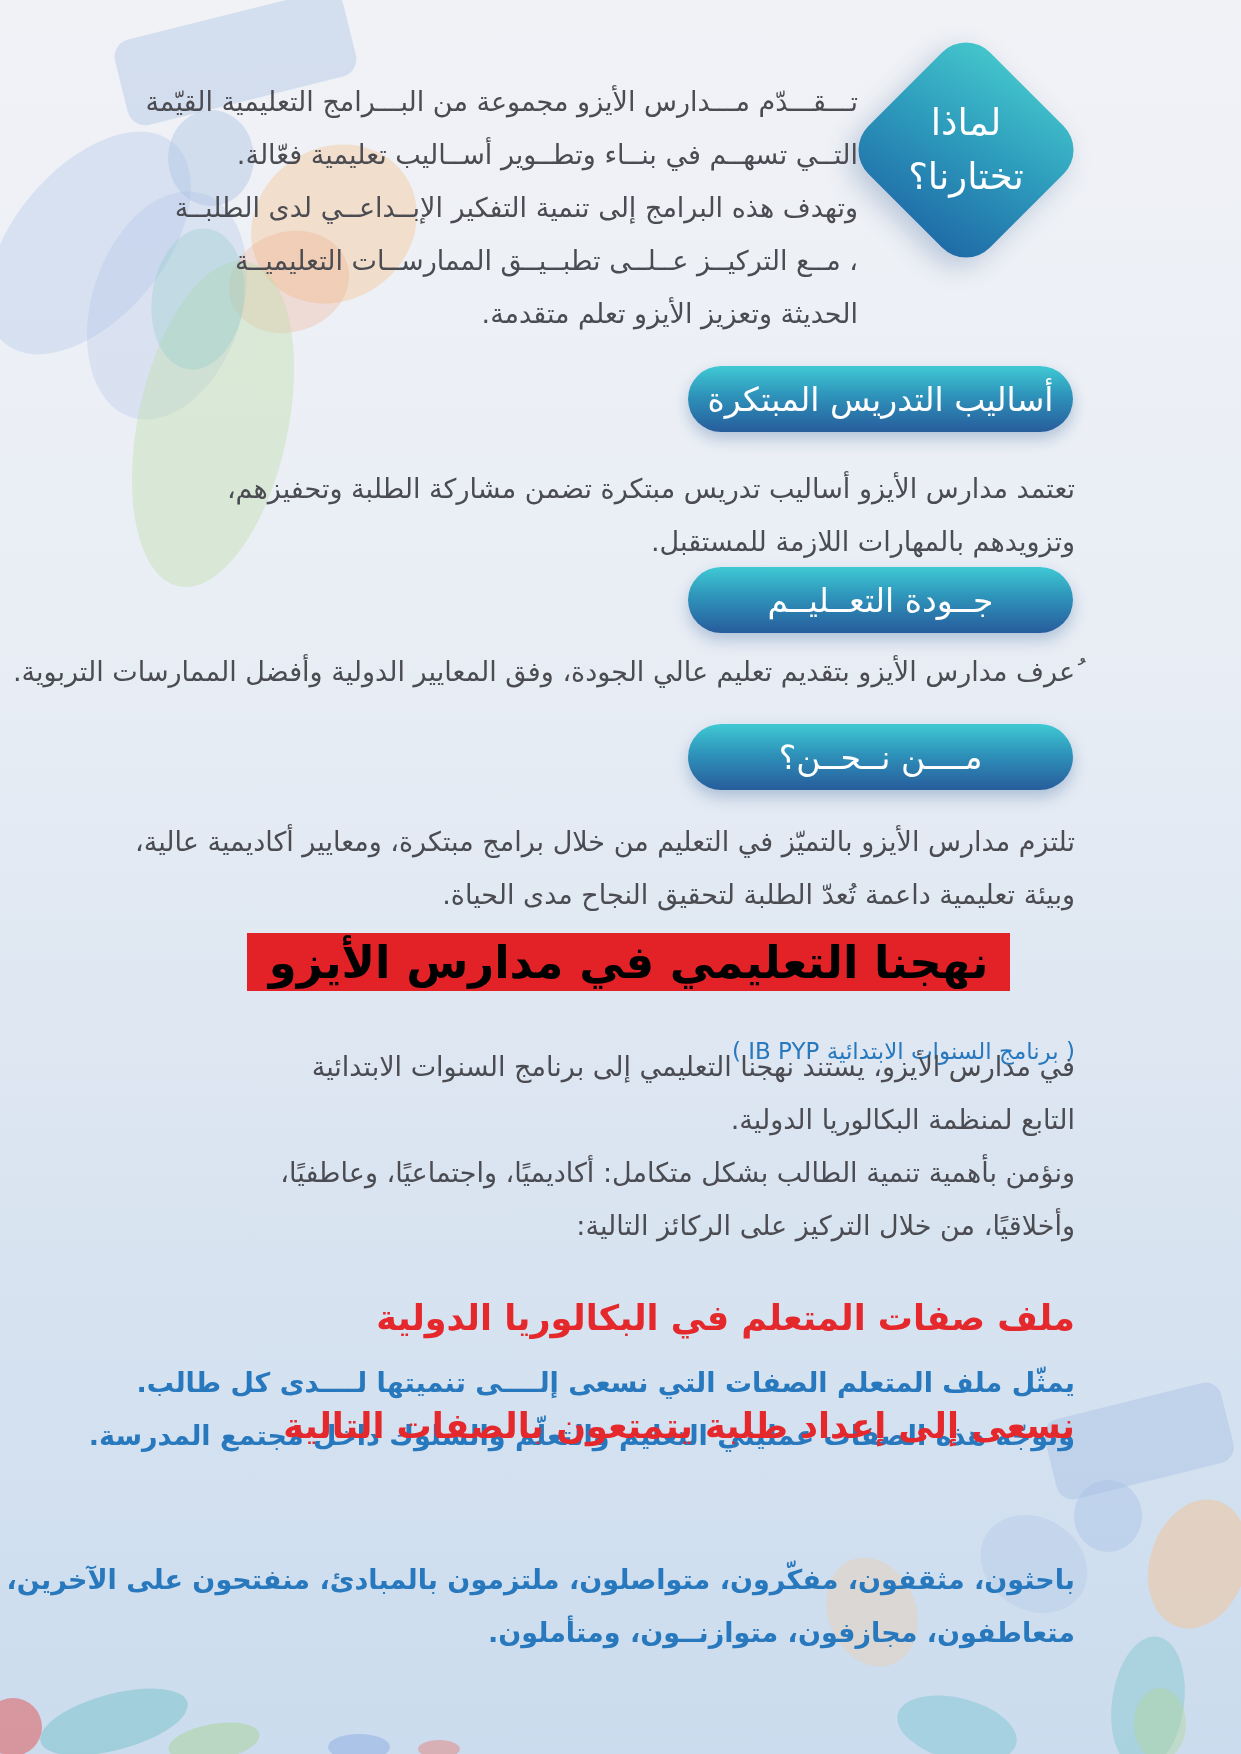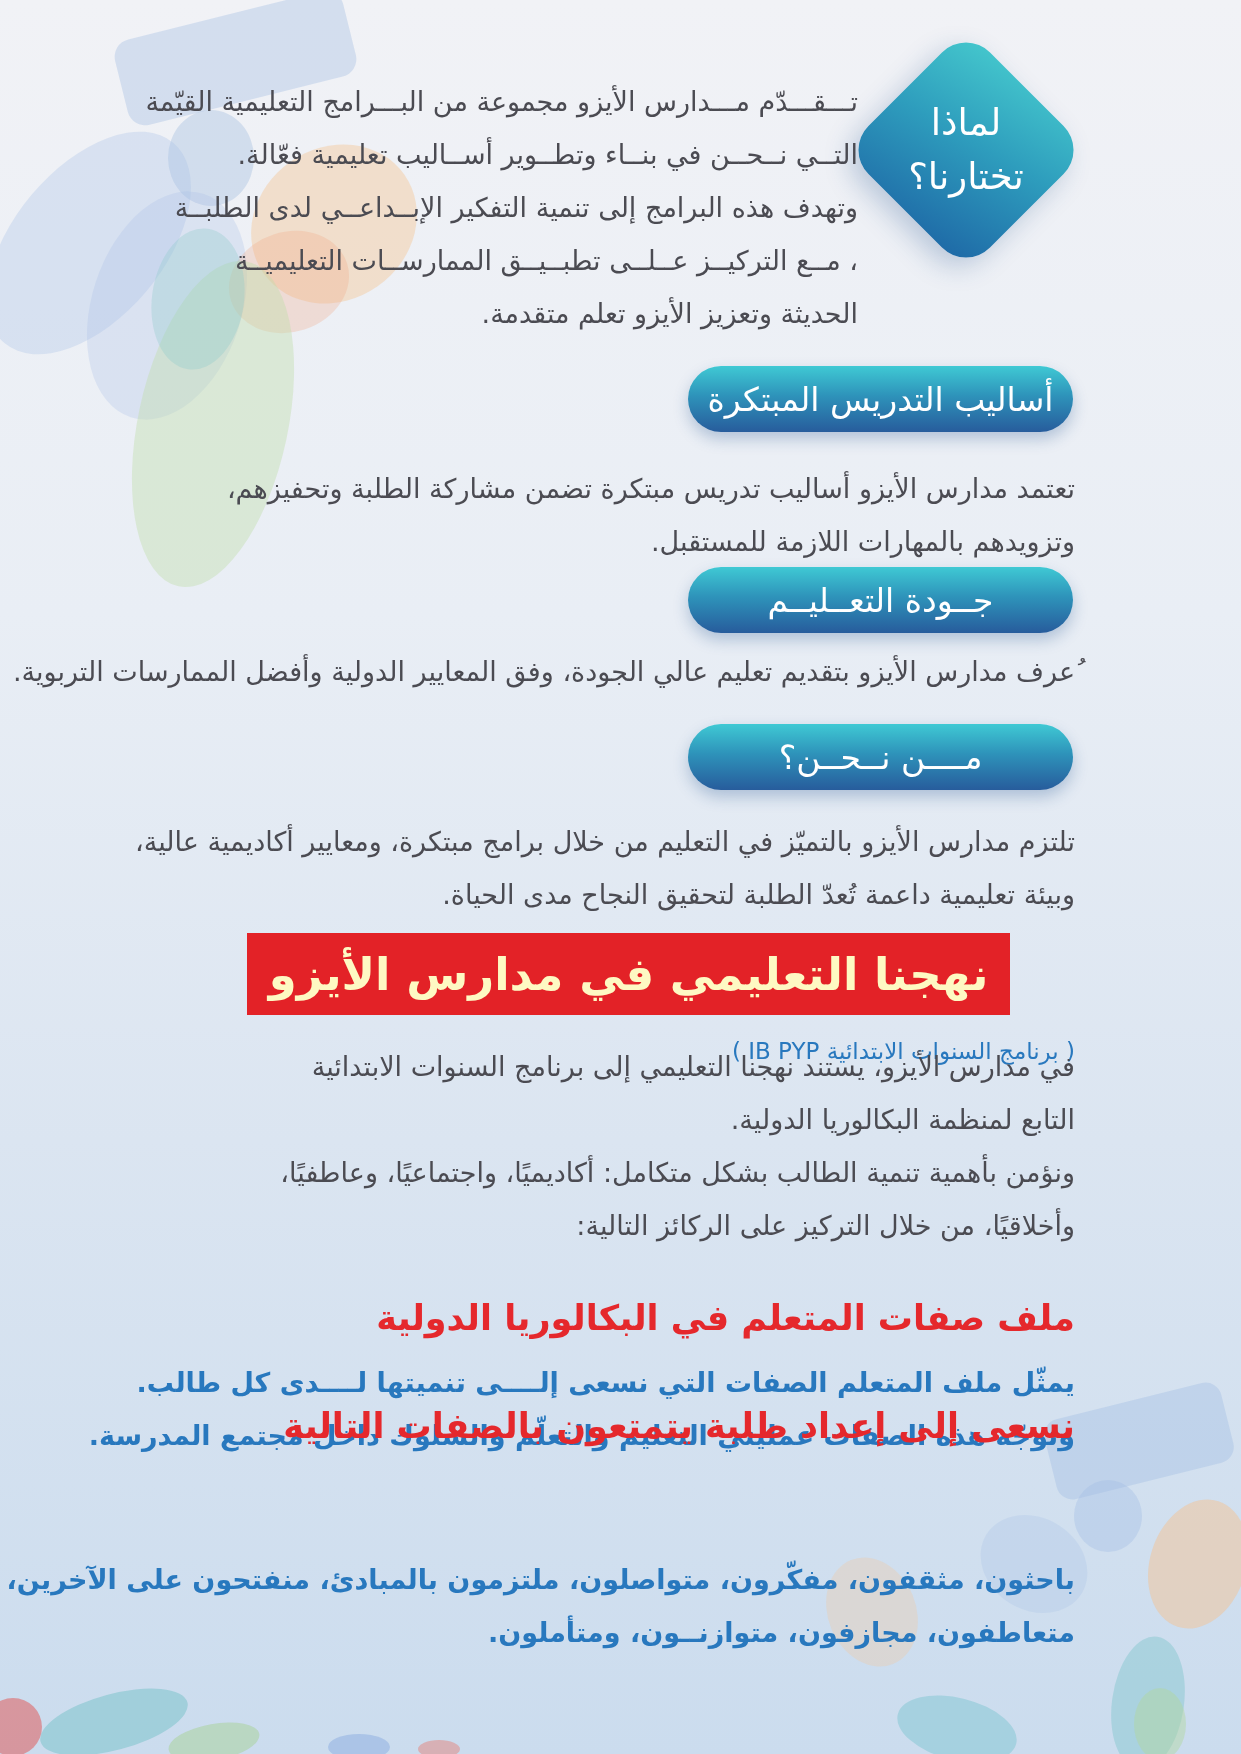--- a/index.html
+++ b/index.html
@@ -60,23 +60,23 @@
     position:absolute; right:168px; width:385px; height:66px; z-index:2;
     background: linear-gradient(180deg,#3fc9d4 0%, #2e93ba 45%, #275c9c 100%);
     border-radius:40px; display:flex; align-items:center; justify-content:center;
     color:#fff; font-size:33px; white-space:nowrap;
     box-shadow:0 7px 15px rgba(30,80,140,.28);
   }
   .pill-1 { top:366px; }
   .pill-2 { top:567px; }
   .pill-3 { top:724px; }
   .banner {
-    position:absolute; left:247px; top:933px; width:763px; height:82px; z-index:2;
+    position:absolute; left:247px; top:933px; width:763px; height:58px; z-index:2;
     background:#e32227; display:flex; align-items:center; justify-content:center;
-    color:#fef9c3; font-size:45px; font-weight:bold; white-space:nowrap;
+    color:#000000; font-size:45px; font-weight:bold; white-space:nowrap;
   }
   .note     { right:166px; top:1038px; color:#2878be; font-size:23px; }
   .approach { right:166px; top:1040px; font-size:27px; line-height:53px; }
   .redhead  { position:absolute; right:166px; z-index:2; color:#e5282c; font-size:35px; font-weight:bold; white-space:nowrap; text-align:left; }
   .rh1 { top:1298px; }
   .rh2 { top:1406px; }
   .bluetxt { right:166px; color:#2878be; font-size:27px; line-height:53px;font-weight:bold; }
   .bp1 { top:1356px; }
   .bp2 { top:1553px; }
 </style>
@@ -115,21 +115,21 @@
 
   <div class="badge">
     <div class="badge-inner">
       <span>لماذا</span>
       <span>تختارنا؟</span>
     </div>
   </div>
 
   <div class="tblock intro">
     <div class="t-line">تـــقـــدّم مـــدارس الأيزو مجموعة من البـــرامج التعليمية القيّمة</div>
-    <div class="t-line">التــي نــحــن في بنــاء وتطــوير أســاليب تعليمية فعّالة.</div>
+    <div class="t-line">التــي تسهــم في بنــاء وتطــوير أســاليب تعليمية فعّالة.</div>
     <div class="t-line">وتهدف هذه البرامج إلى تنمية التفكير الإبــداعــي لدى الطلبــة</div>
     <div class="t-line">، مــع التركيــز عــلــى تطبــيــق الممارســات التعليميــة</div>
     <div class="t-line">الحديثة وتعزيز الأيزو تعلم متقدمة.</div>
   </div>
 
   <div class="pill pill-1">
     <span>أساليب التدريس المبتكرة</span>
   </div>
   <div class="tblock sec sec1">
     <div class="t-line">تعتمد مدارس الأيزو أساليب تدريس مبتكرة تضمن مشاركة الطلبة وتحفيزهم،</div>

